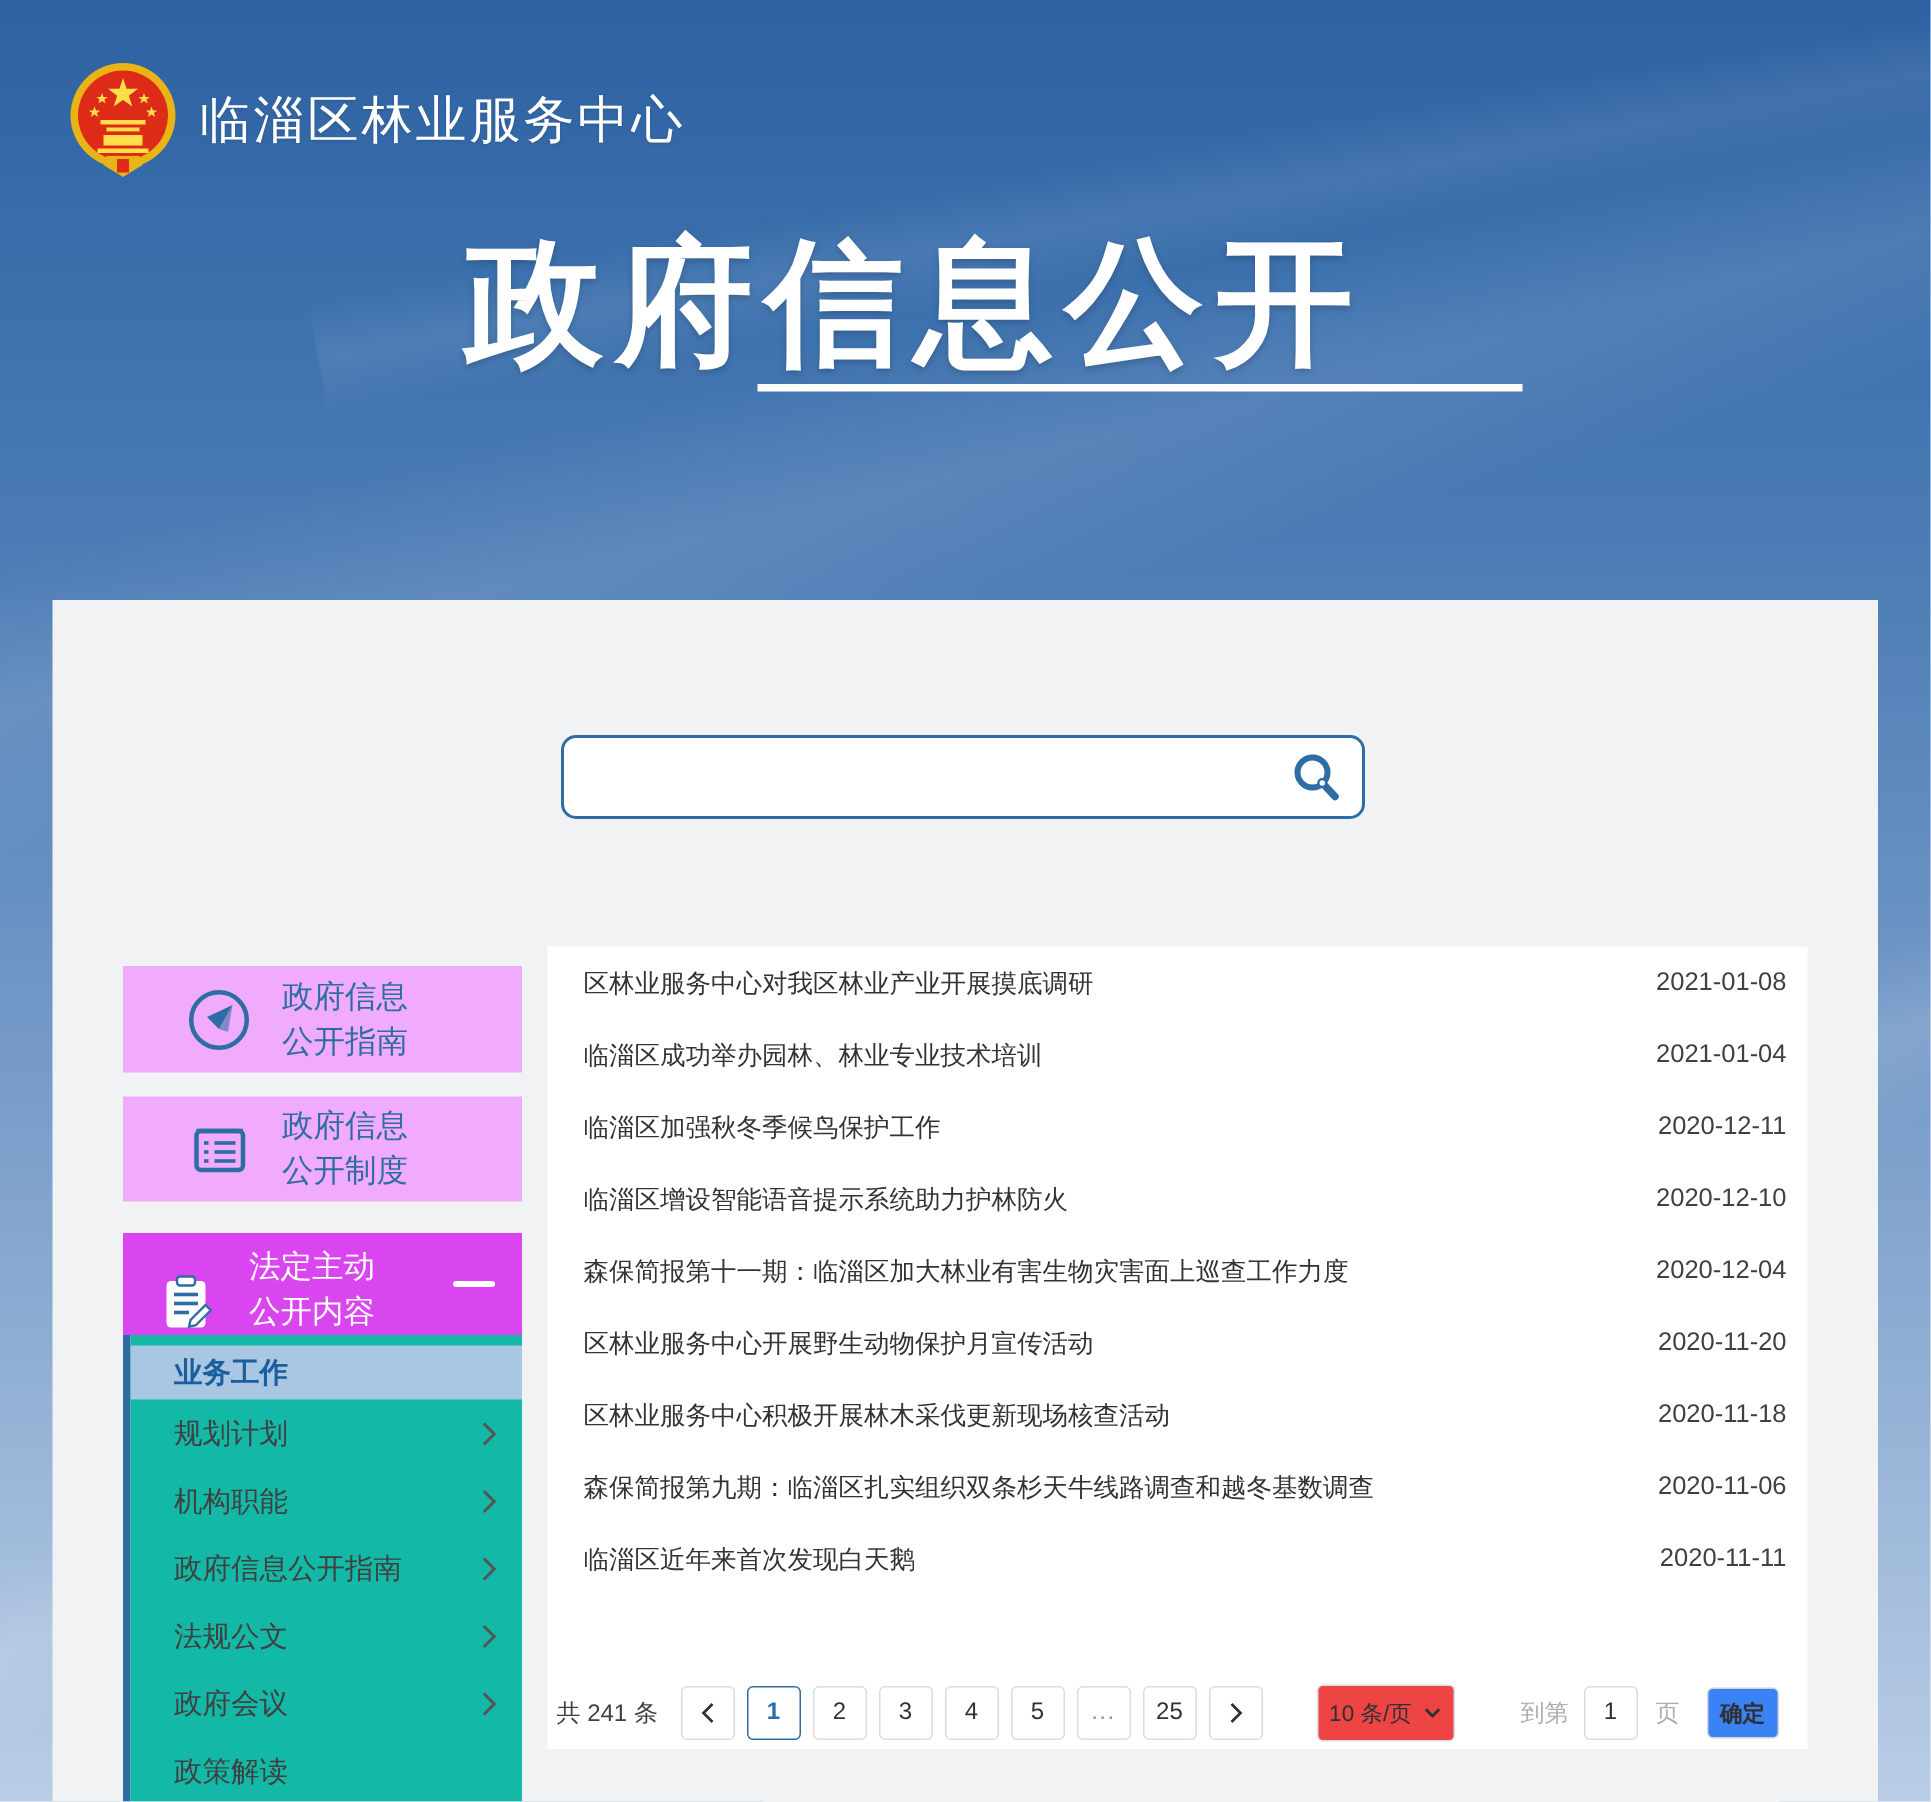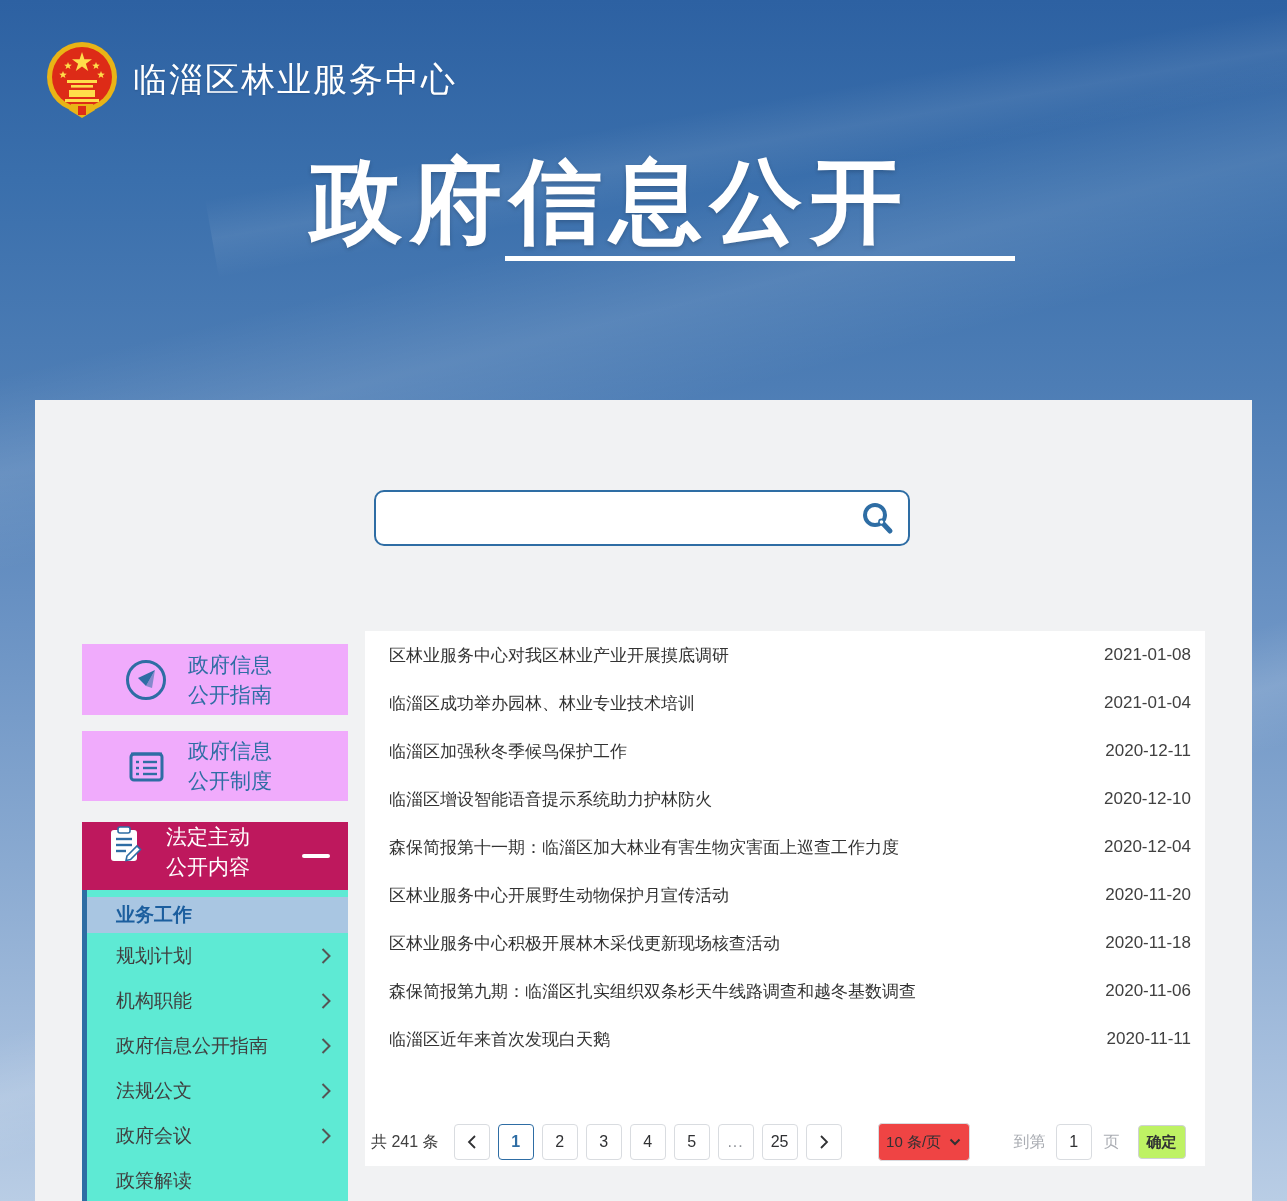--- a/index.html
+++ b/index.html
@@ -41,27 +41,27 @@
   .search-btn { position:absolute; right:12px; top:9px; width:36px; height:36px; border:none;
     background:transparent; cursor:pointer; }
 
   
   .side-card { position:absolute; left:47px; width:266px; background:#f0abfc;
     display:flex; align-items:center; cursor:pointer;padding-left:22px; }
   .side-card .txt { margin-left:20px; color:#2e6da4; font-size:21px; line-height:30px; font-weight:500; }
   .card-guide { top:244px; height:71px; }
   .card-system { top:331px; height:70px; }
   .card-main { position:absolute; left:47px; top:422px; width:266px; height:68px;
-    background:#be185d; display:flex; align-items:flex-start; cursor:pointer; }
+    background:#d946ef; display:flex; align-items:flex-end; cursor:pointer; }
   .card-main .txt { margin-left:20px; color:#fff; font-size:21px; line-height:30px; font-weight:500; }
   .icon-wrap { width:44px; height:44px; margin-left:20px; flex:none; }
   .minus-bar { position:absolute; right:18px; top:32px; width:28px; height:4px; background:#fff; border-radius:2px; }
 
   .side-line { position:absolute; left:47px; top:490px; width:5px; height:311px; background:#2e6da4; }
-  .submenu { position:absolute; left:52px; top:490px; width:261px; height:311px; background:#5eead4; overflow:hidden; }
+  .submenu { position:absolute; left:52px; top:490px; width:261px; height:311px; background:#14b8a6; overflow:hidden; }
   .submenu-item { position:relative; height:45px; display:flex; align-items:center; cursor:pointer;
     color:#404040; font-size:19px; padding-left:29px; }
   .submenu-item.active { height:36px; margin-top:7px; background:#a9c6e2; color:#1b5e9e; font-weight:bold; }
   .submenu-item .chev { position:absolute; right:16px; top:50%; transform:translateY(-50%); }
 
   
   .list-panel { position:absolute; left:330px; top:231px; width:840px; height:535px; background:#fff; }
   .news-row { height:48px; display:flex; align-items:center; padding:0 14px 0 24px; }
   .news-title { flex:1; font-size:17px; color:#333; white-space:nowrap; overflow:hidden;
     text-overflow:ellipsis; cursor:pointer; }
@@ -78,21 +78,21 @@
   .pg-btn.active { border:1px solid #2e6da4; color:#2e6da4; font-weight:bold; }
   .pg-btn.dots { border:1px solid #d9dce0; color:#909399; letter-spacing:1px; }
   .page-size { margin-left:36px; width:92px; height:38px; background:#ef4444; border:1px solid #d9dce0;
     border-radius:4px; display:flex; align-items:center; justify-content:center; gap:8px;
     font-size:15px; color:#303133; cursor:pointer; flex:none; }
   .goto-label { color:#aaadb3; margin-left:44px; white-space:nowrap; }
   .goto-input { width:36px; height:36px; margin-left:10px; border:1px solid #d9dce0; border-radius:4px;
     text-align:center; font-size:16px; color:#303133; outline:none; background:#fff;
     font-family:"Liberation Sans",sans-serif; }
   .goto-suffix { color:#aaadb3; margin-left:12px; }
-  .confirm-btn { margin-left:18px; width:48px; height:34px; background:#bef264; border:1px solid #cfd2d6;
+  .confirm-btn { margin-left:18px; width:48px; height:34px; background:#3b82f6; border:1px solid #cfd2d6;
     border-radius:4px; font-size:15px; font-weight:bold; color:#303133; cursor:pointer;
     font-family:"Liberation Sans",sans-serif; }
 </style>
 </head>
 <body>
 
 <div class="streak s1"></div>
 <div class="streak s2"></div>
 <div class="streak s3"></div>
 

